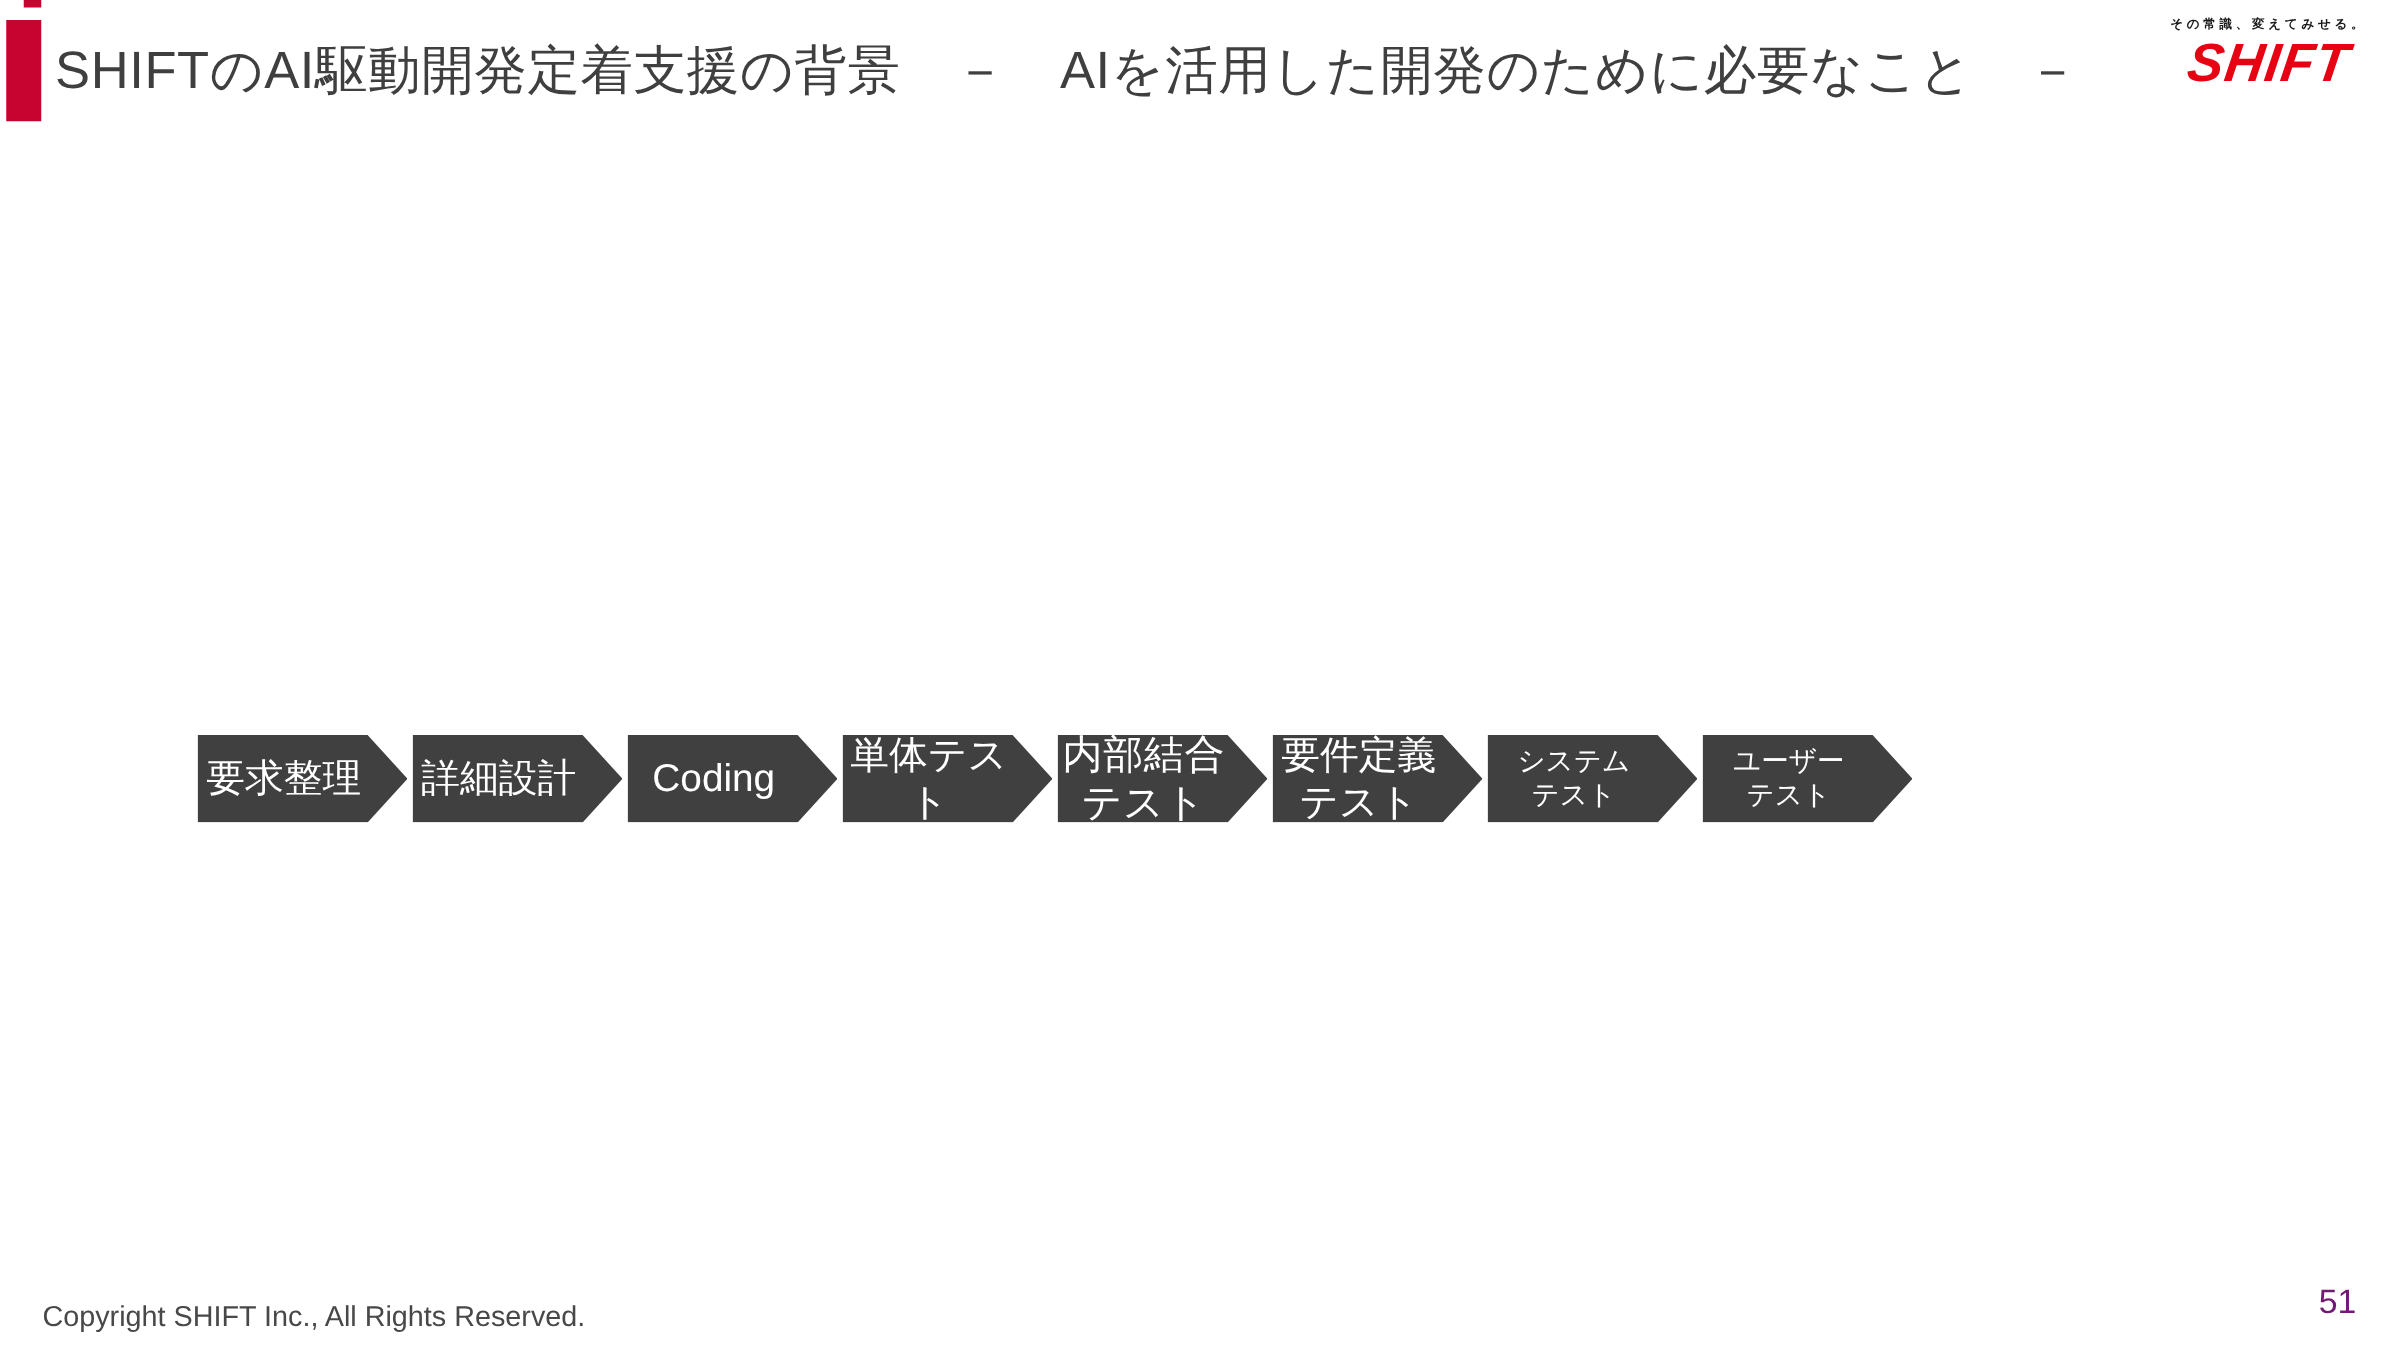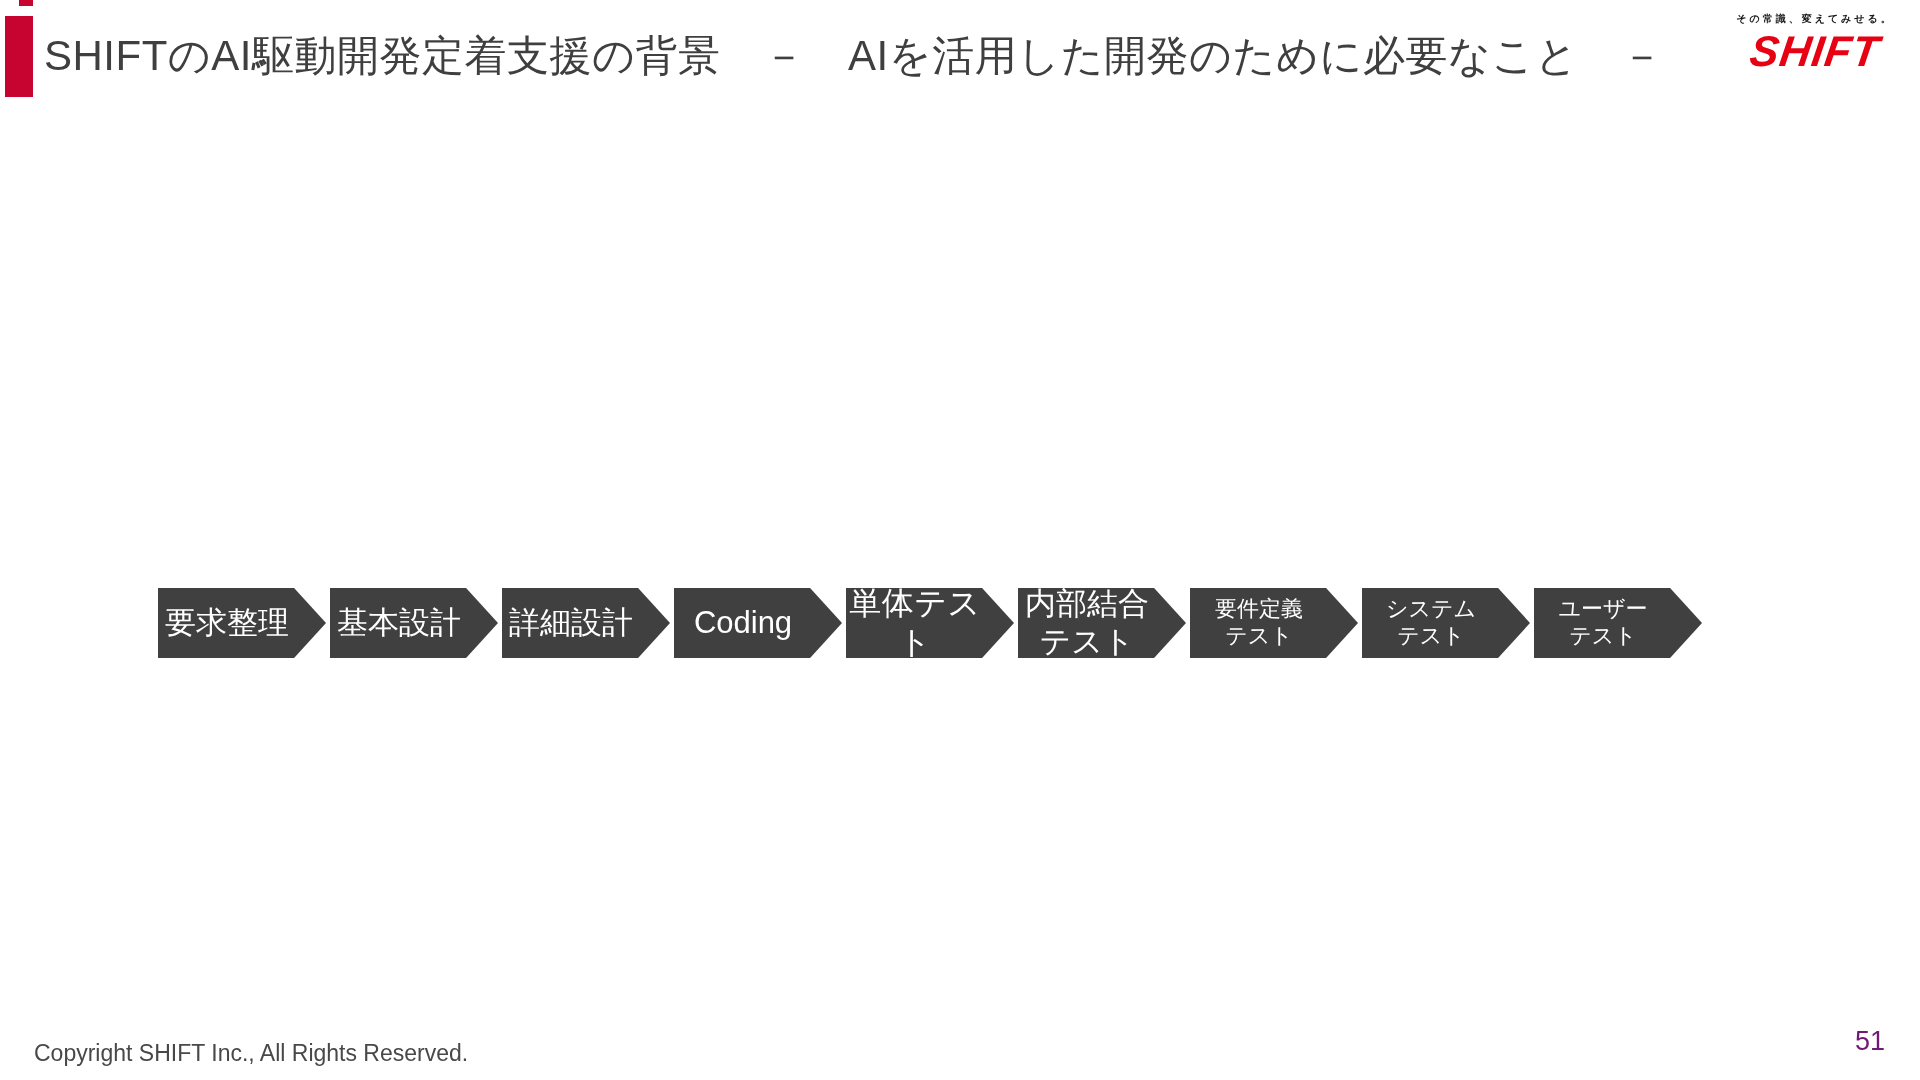--- a/index.html
+++ b/index.html
@@ -118,21 +118,20 @@
   <div class="accent-bar"></div>
   <div class="slide-title">SHIFTのAI駆動開発定着支援の背景　－　AIを活用した開発のために必要なこと　－</div>
 
   <div class="logo-block">
     <div class="logo-tagline">その常識、変えてみせる。</div>
     <div class="logo-wordmark">SHIFT</div>
   </div>
 
   <div class="process-flow">
     <div class="chevron">要求整理</div>
-    <div class="chevron">基本設計</div>
     <div class="chevron">詳細設計</div>
     <div class="chevron">Coding</div>
     <div class="chevron">単体テスト</div>
     <div class="chevron">内部結合
 テスト</div>
     <div class="chevron">要件定義
 テスト</div>
     <div class="chevron">システム
 テスト</div>
     <div class="chevron">ユーザー

